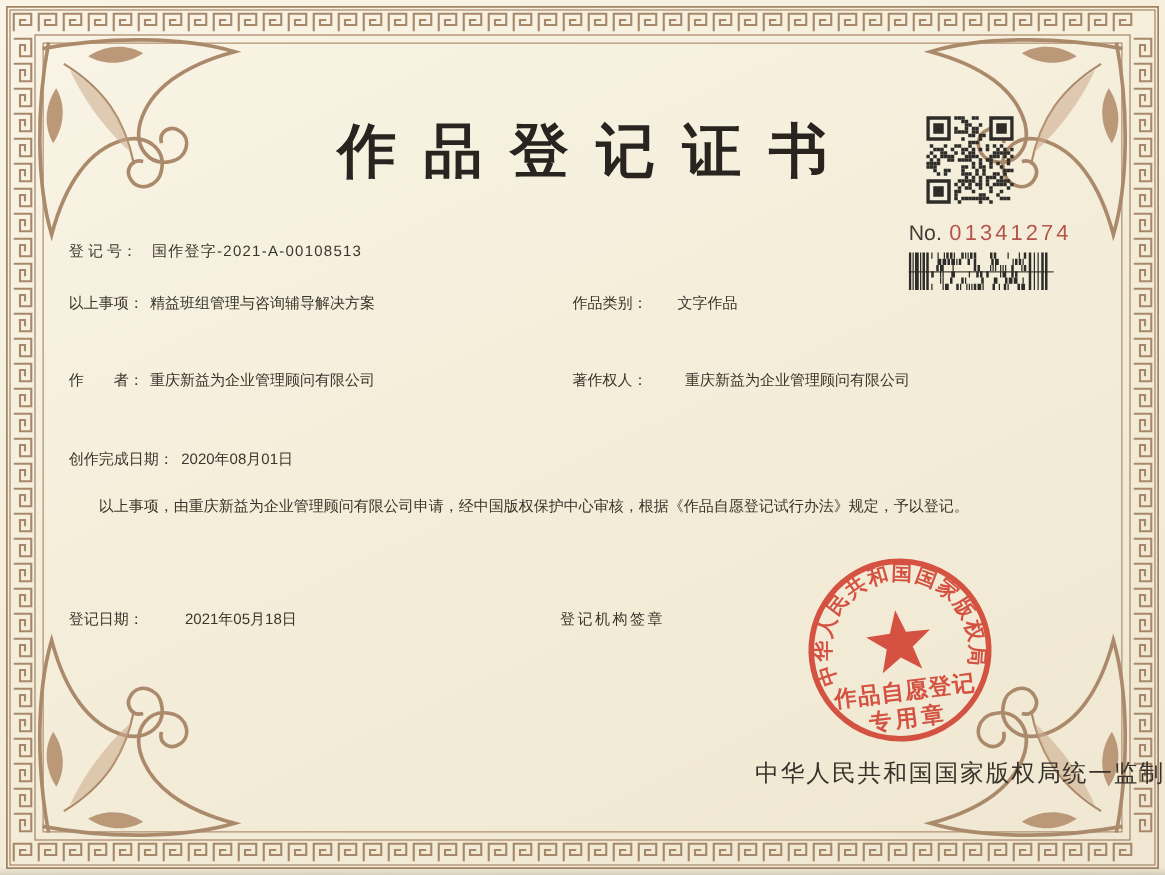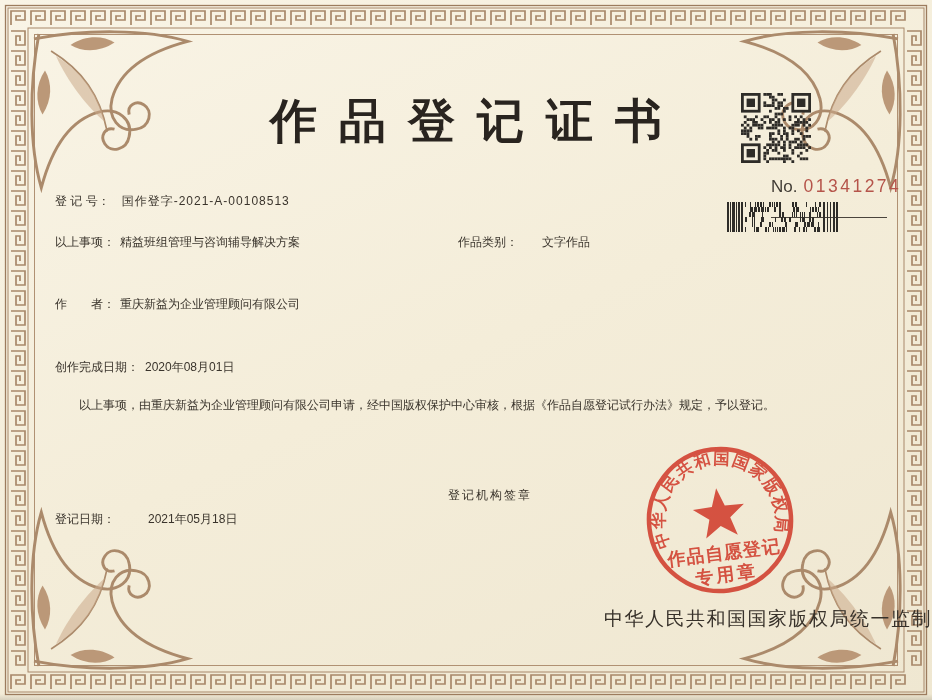--- a/index.html
+++ b/index.html
@@ -16,38 +16,38 @@
     font-size:47px;font-weight:700;letter-spacing:22px;padding-left:22px;color:#29241f;
   }
   .f{position:absolute;z-index:2;font-size:12px;white-space:nowrap;}
   #row-regno{left:55px;top:193px}
   #row-name{left:55px;top:234px}
   #row-type{left:458px;top:234px}
   #row-author{left:55px;top:296px}
   #row-rights{left:458px;top:296px}
   #row-cdate{left:55px;top:359px}
   #row-pdate{left:458px;top:359px}
-  #row-rdate{left:55px;top:511px}
+  #row-rdate{left:55px;top:487px}
   #row-orgsign{left:448px;top:487px;letter-spacing:2px}
   #row-regno .v{margin-left:12px;letter-spacing:1px}
   #row-name .v{margin-left:5px}
   #row-type .v{margin-left:24px}
   #row-author .v{margin-left:5px}
   #row-rights .v{margin-left:30px}
   #row-cdate .v{margin-left:6px}
   #row-pdate .v{margin-left:8px}
   #row-rdate .v{margin-left:33px}
   .statement{
     position:absolute;left:55px;top:396px;width:832px;z-index:2;
     font-size:12px;line-height:1.62;text-indent:2em;text-align:justify;
   }
   .footer{position:absolute;left:0;right:0;top:606px;z-index:2;text-align:right;
     font-size:19px;letter-spacing:1.5px;color:#37312a;}
   .serial{position:absolute;left:727px;top:176px;z-index:2;font-size:17px;
-    border-bottom:1.5px solid #4a443c;padding-bottom:20px;width:116px;white-space:nowrap;margin-left:44px;}
+    border-bottom:1.5px solid #4a443c;padding-bottom:20px;width:116px;white-space:nowrap;}
   .serial .no{color:#413c35;margin-right:6px;}
   .serial .num{color:#b5544a;letter-spacing:2.5px;font-size:17.5px;}
   .qr{position:absolute;left:741px;top:92px;z-index:2;}
   .barcode{position:absolute;left:727px;top:201px;z-index:2;}
   .seal{position:absolute;left:640px;top:440px;z-index:3;mix-blend-mode:multiply;opacity:.92;}
 </style>
 </head>
 <body>
 
 <div class="page">
@@ -536,20 +536,23 @@
   </div>
   <div class="f" id="row-name">
     <span class="l">以上事项：</span><span class="v">精益班组管理与咨询辅导解决方案</span>
   </div>
   <div class="f" id="row-type">
     <span class="l">作品类别：</span><span class="v">文字作品</span>
   </div>
   <div class="f" id="row-author">
     <span class="l">作　　者：</span><span class="v">重庆新益为企业管理顾问有限公司</span>
   </div>
+  <div class="f" id="row-rights">
+    <span class="l">著作权人：</span><span class="v">重庆新益为企业管理顾问有限公司</span>
+  </div>
   <div class="f" id="row-cdate">
     <span class="l">创作完成日期：</span><span class="v">2020年08月01日</span>
   </div>
 
   <div class="statement">以上事项，由重庆新益为企业管理顾问有限公司申请，经中国版权保护中心审核，根据《作品自愿登记试行办法》规定，予以登记。</div>
 
   <div class="f" id="row-rdate">
     <span class="l">登记日期：</span><span class="v">2021年05月18日</span>
   </div>
   <div class="f" id="row-orgsign">

